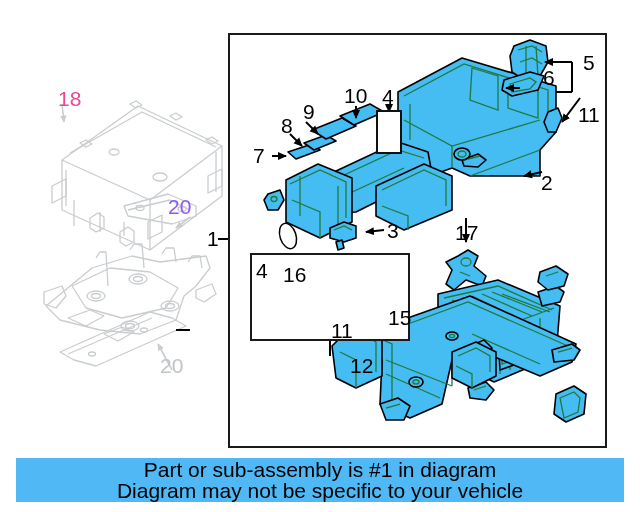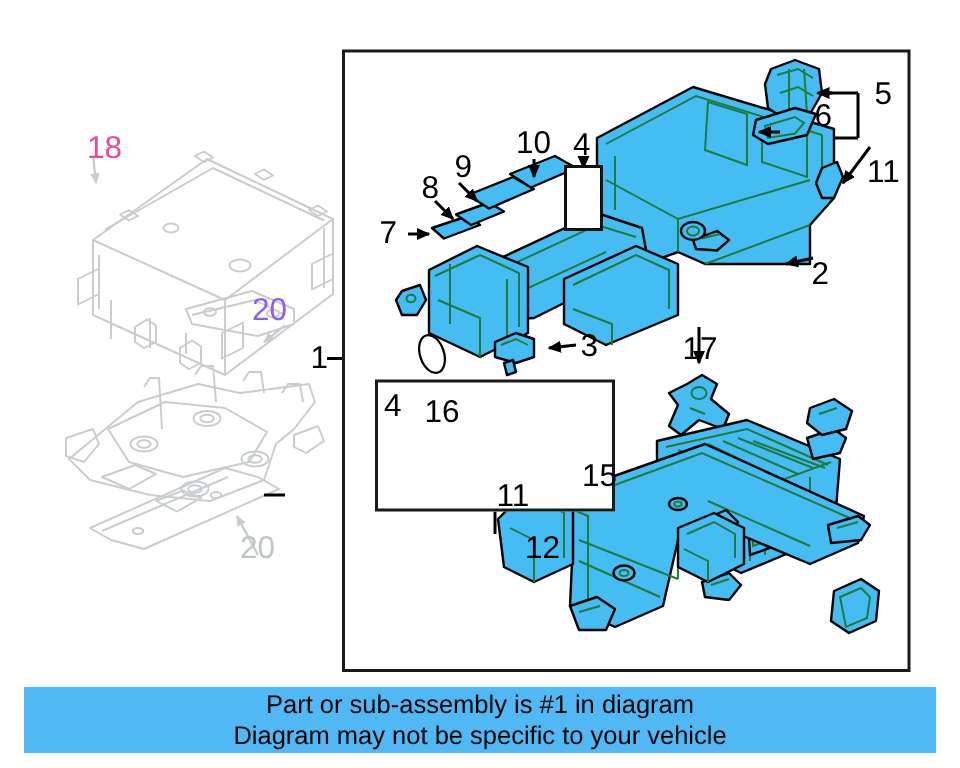--- a/index.html
+++ b/index.html
@@ -31,21 +31,21 @@
     white-space:nowrap;user-select:none;
   }
 
   
   .banner{
     position:absolute;left:16px;top:458px;width:608px;height:44px;
     display:flex;flex-direction:column;align-items:center;justify-content:center;
     box-sizing:border-box;
   }
   .banner-line{
-    font-size:17px;line-height:21px;color:#000;text-align:center;
+    font-size:21px;line-height:21px;color:#000;text-align:center;
     font-family:"Liberation Sans","DejaVu Sans",sans-serif;
   }
 
   svg{display:block;}
   .svg-layer{position:absolute;left:0;top:0;width:640px;height:512px;
              pointer-events:none;}
 </style>
 </head>
 <body>
 

